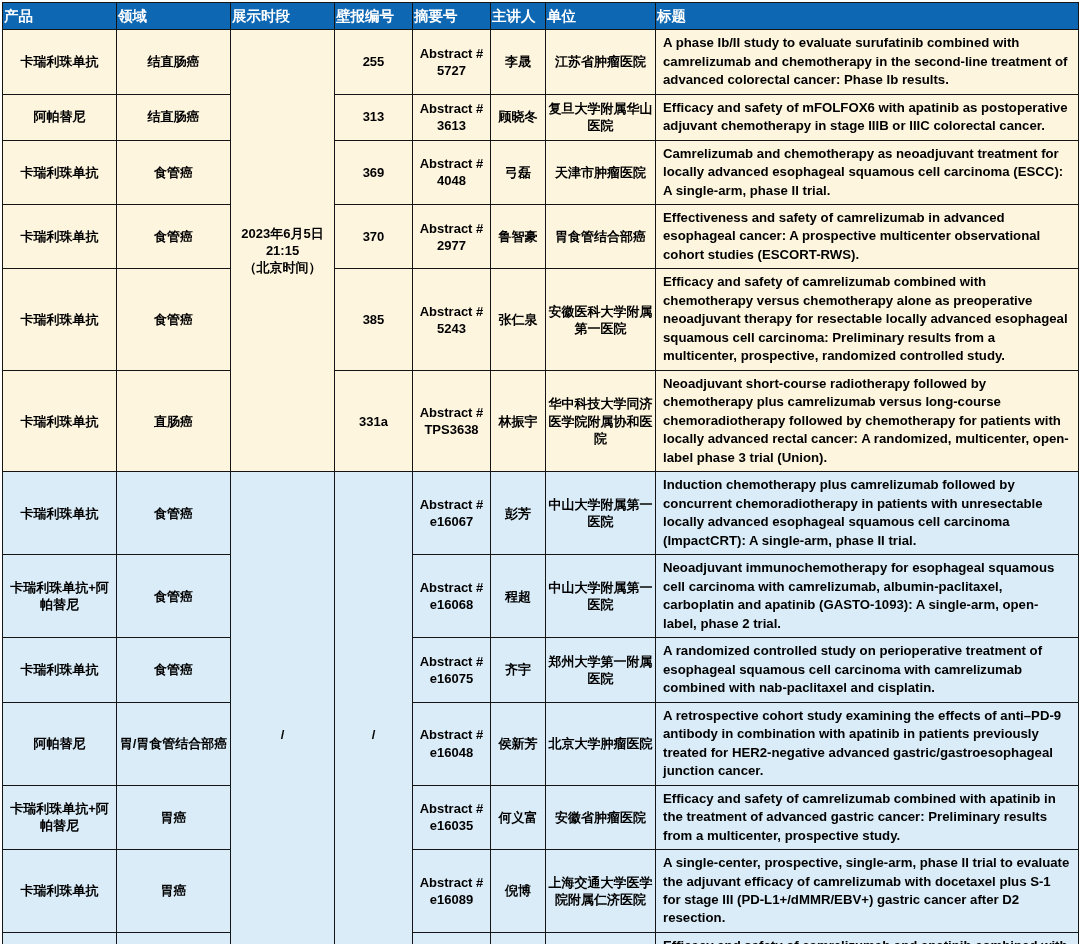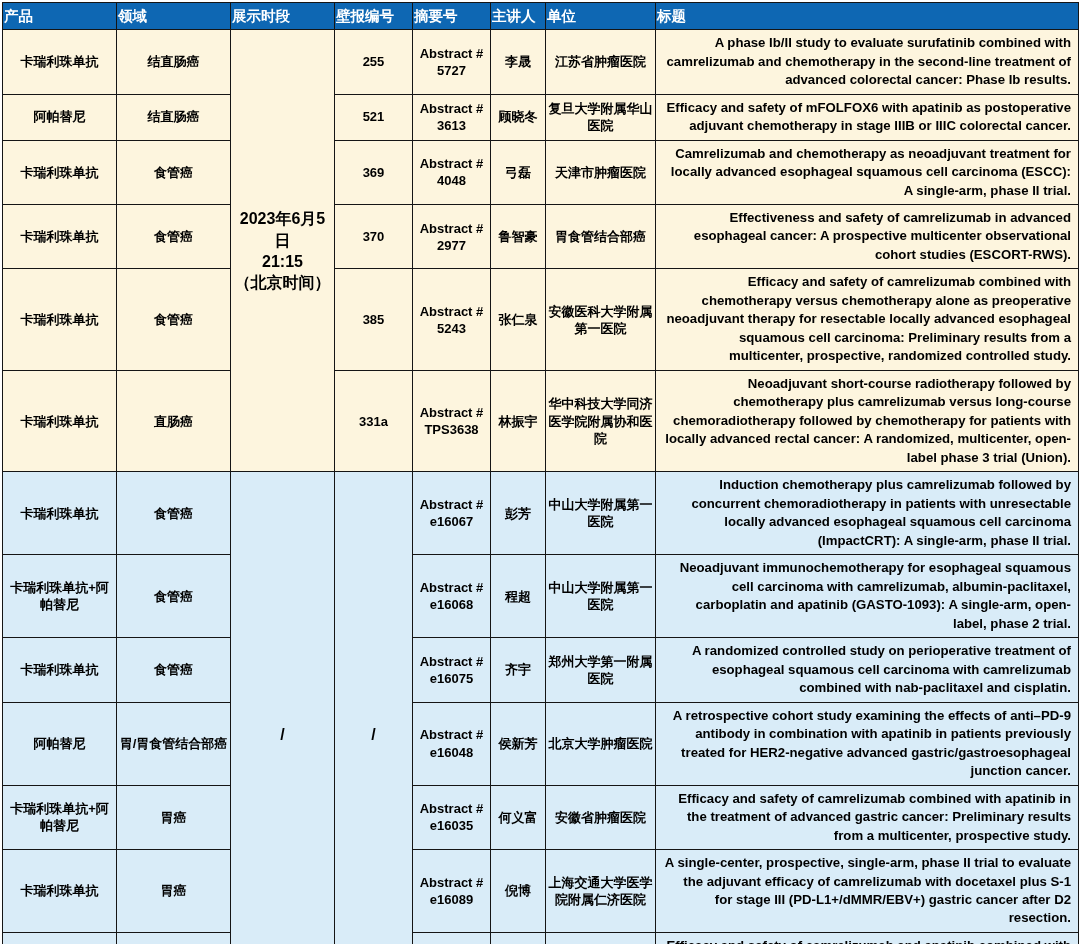--- a/index.html
+++ b/index.html
@@ -18,23 +18,23 @@
     font-size:14.5px;font-weight:bold;padding:4px 1px;line-height:1.25;
     text-align:left;
   }
   td{
     font-size:13px;font-weight:bold;text-align:center;
     padding:3px 2px;line-height:1.32;word-break:break-word;
   }
   tr.section-0 td{background:var(--sec1-bg,#fdf5de);}
   tr.section-1 td{background:var(--sec2-bg,#d9ecf8);}
   td.cell-title{
-    text-align:right;font-size:13.2px;padding:4px 7px;line-height:1.4;
-  }
-  td.cell-period,td.cell-poster-merged{font-size:16px;}
+    text-align:left;font-size:13.2px;padding:4px 7px;line-height:1.4;
+  }
+  td.cell-period,td.cell-poster-merged{font-size:13px;}
   .period-line{display:block;}
   .abs-line{display:block;}
 </style>
 </head>
 <body style="--header-bg: #0e67b3; --header-fg: #ffffff; --sec1-bg: #fdf5de; --sec2-bg: #d9ecf8;">
 
 <div class="wrap">
   <table>
     <colgroup>
         <col style="width: 114px;">
@@ -72,21 +72,21 @@
             <span class="abs-line">Abstract #</span>
             <span class="abs-line">5727</span>
           </td>
           <td>李晟</td>
           <td>江苏省肿瘤医院</td>
           <td class="cell-title">A phase Ib/II study to evaluate surufatinib combined with camrelizumab and chemotherapy in the second-line treatment of advanced colorectal cancer: Phase Ib results.</td>
         </tr>
         <tr class="section-0">
           <td>阿帕替尼</td>
           <td>结直肠癌</td>
-          <td>521</td>
+          <td>313</td>
           <td>
             <span class="abs-line">Abstract #</span>
             <span class="abs-line">3613</span>
           </td>
           <td>顾晓冬</td>
           <td>复旦大学附属华山医院</td>
           <td class="cell-title">Efficacy and safety of mFOLFOX6 with apatinib as postoperative adjuvant chemotherapy in stage IIIB or IIIC colorectal cancer.</td>
         </tr>
         <tr class="section-0">
           <td>卡瑞利珠单抗</td>

